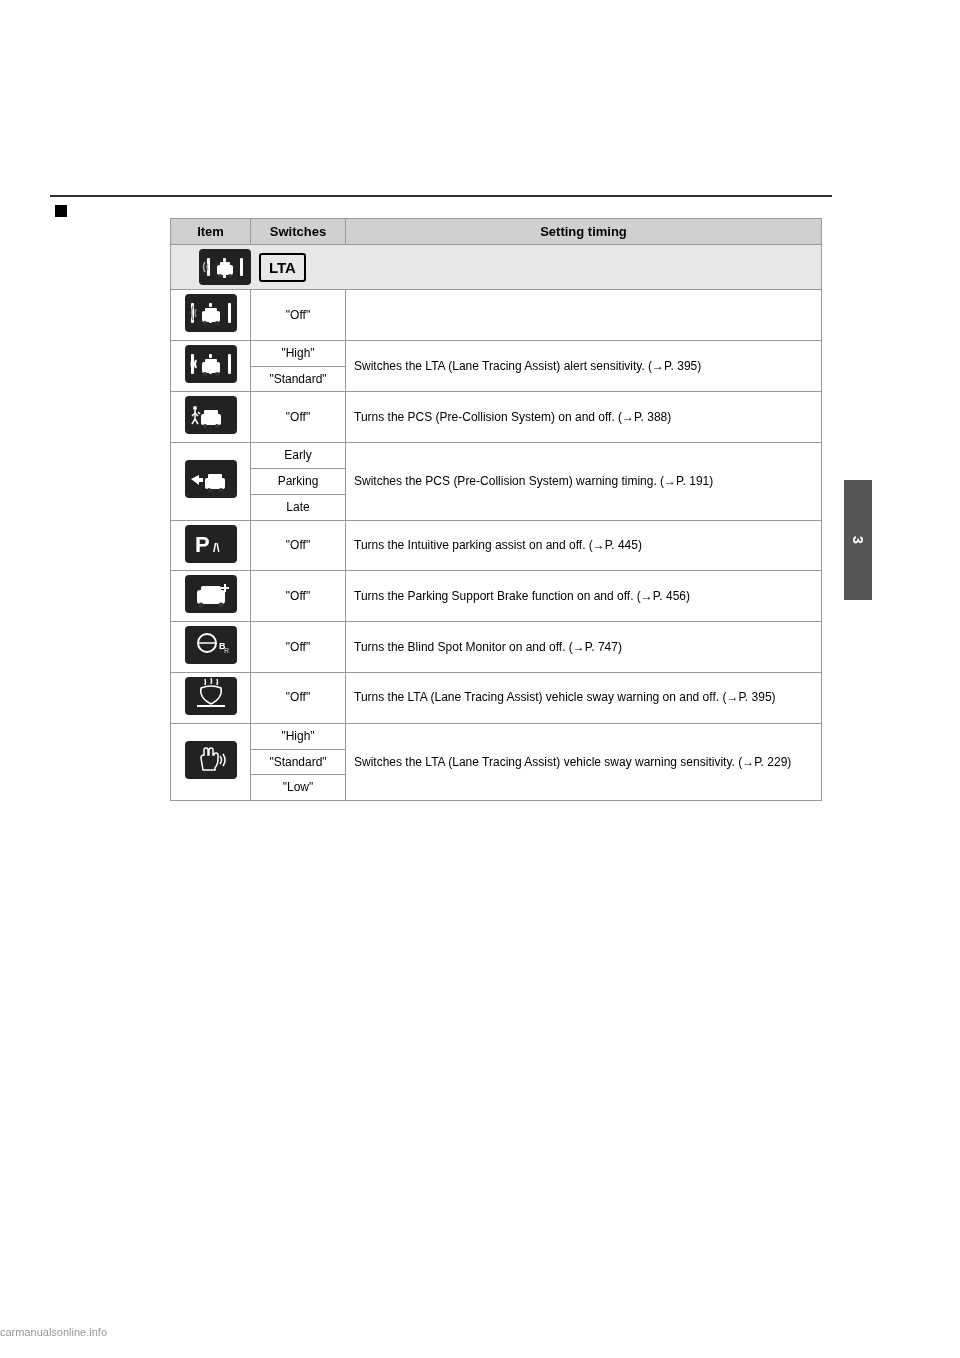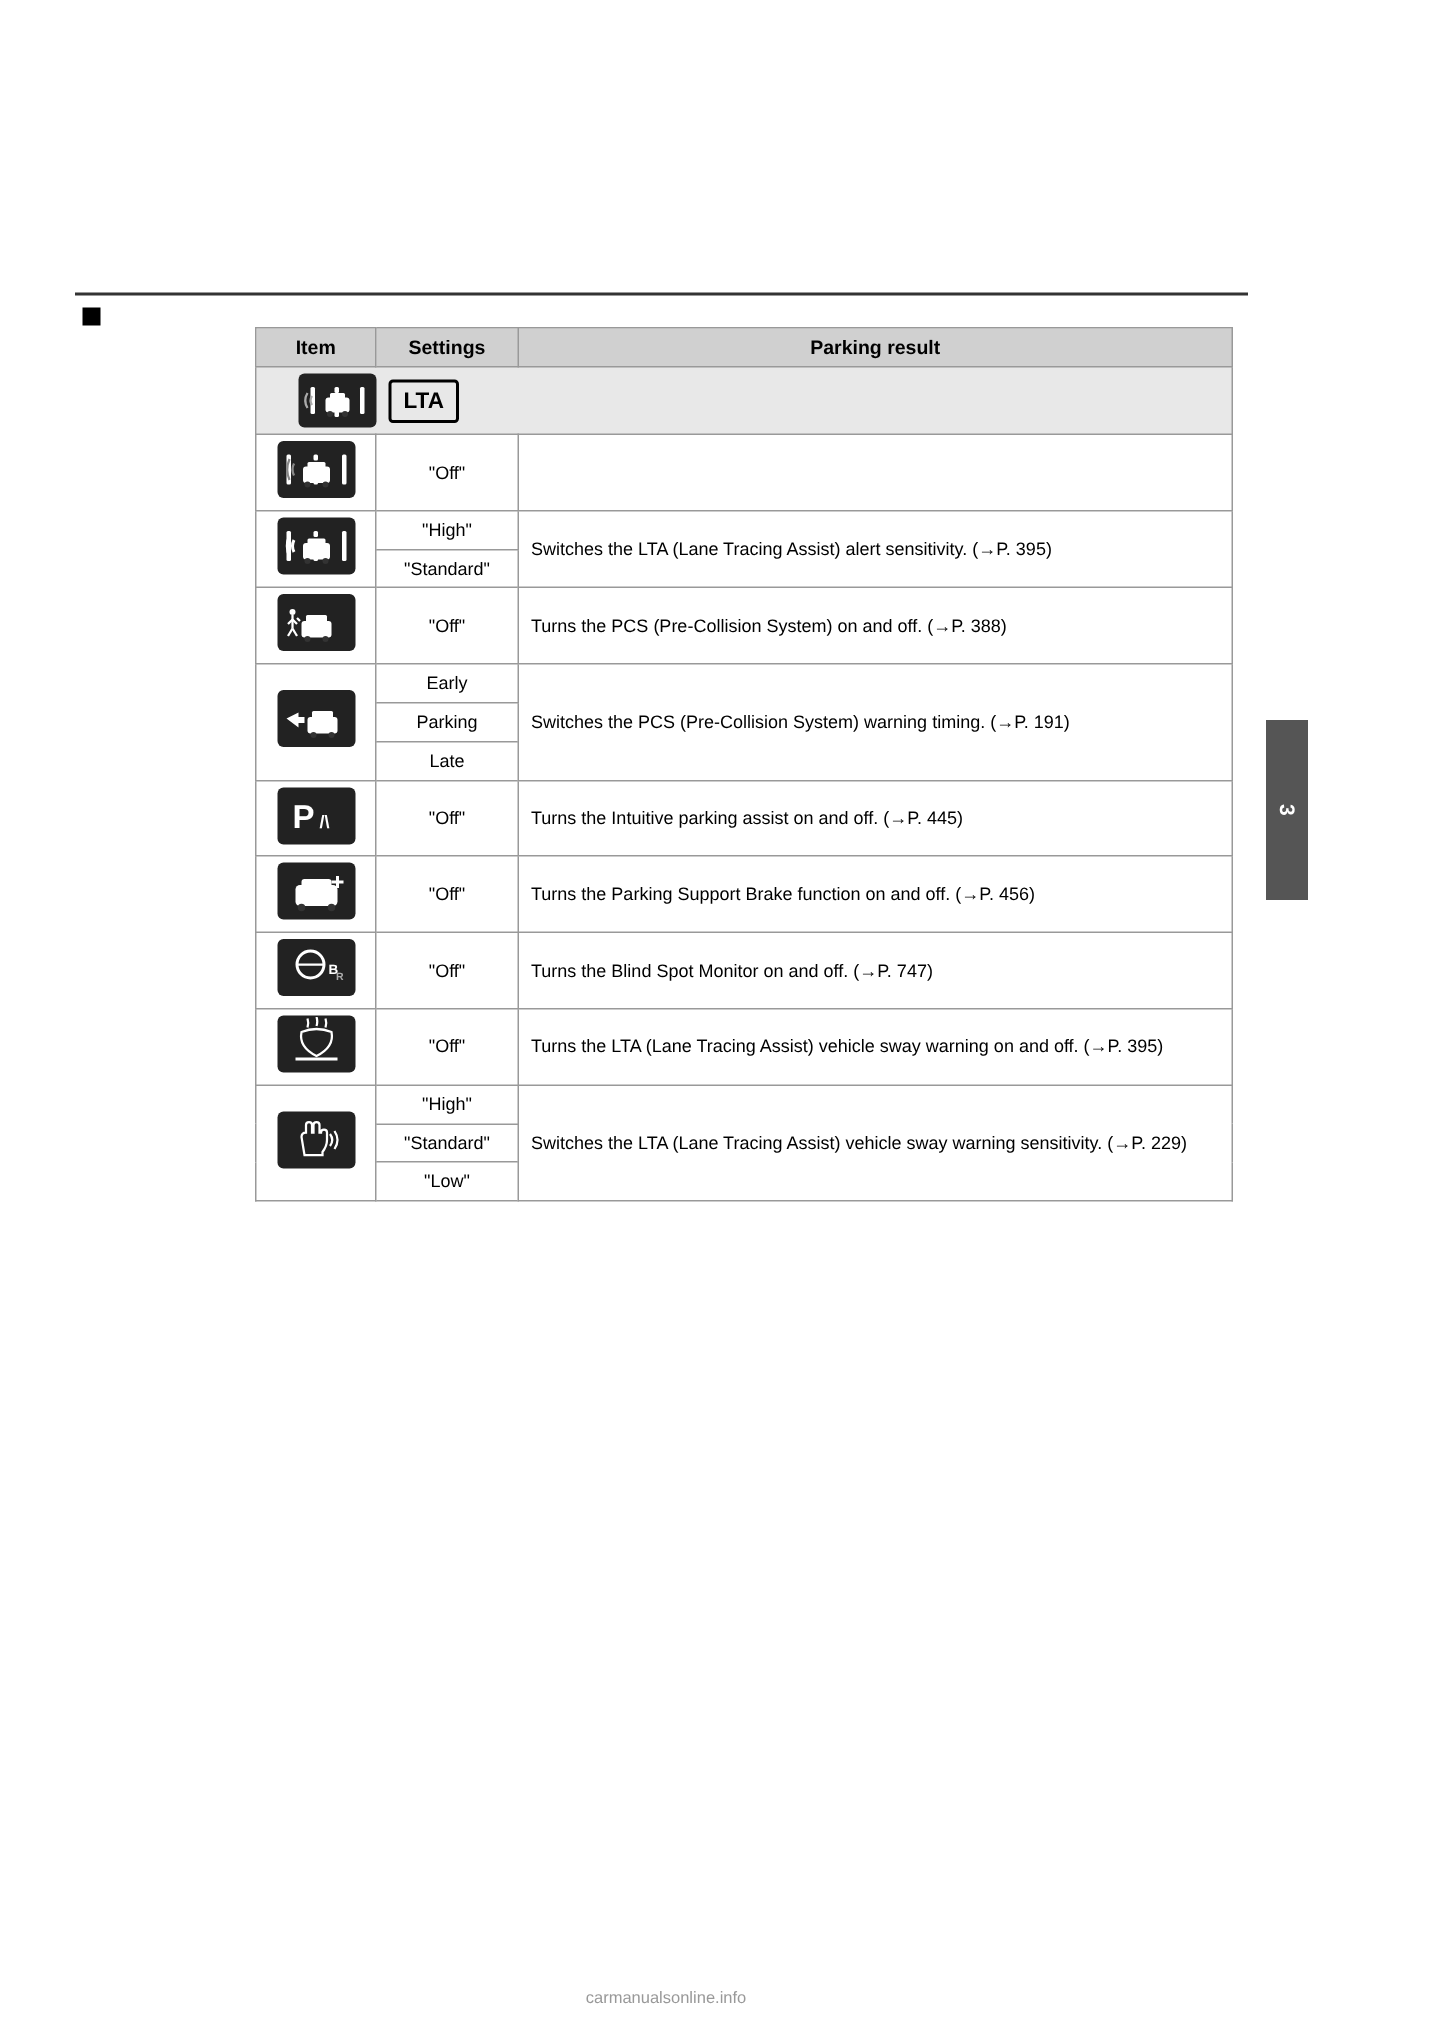--- a/index.html
+++ b/index.html
@@ -126,23 +126,22 @@
       height: 38px;
       font-size: 10px;
       font-weight: bold;
       position: relative;
     }
 
     
     .watermark {
       position: absolute;
       bottom: 20px;
-      left: 16px;
+      left: 0;
       right: 0;
-      text-align: center;
       font-size: 11px;
       color: #999;
     }
   </style>
 </head>
 <body>
 
 <div class="page-container">
 
   <div class="top-rule"></div>
@@ -151,22 +150,22 @@
 
   <div class="side-tab">
     <span>3</span>
   </div>
 
   <div class="table-wrapper">
     <table>
       <thead>
         <tr>
           <th>Item</th>
-          <th>Settings</th>
-          <th>Parking result</th>
+          <th>Switches</th>
+          <th>Setting timing</th>
         </tr>
       </thead>
       <tbody>
 
         <tr class="lta-row">
           <td colspan="3">
             <div style="display:flex; align-items:center; gap:8px;padding-left:20px;">
 
               <div class="icon-box" style="background:#222; width:52px; height:36px; position:relative;">
                 <svg width="48" height="34" viewBox="0 0 48 34">

